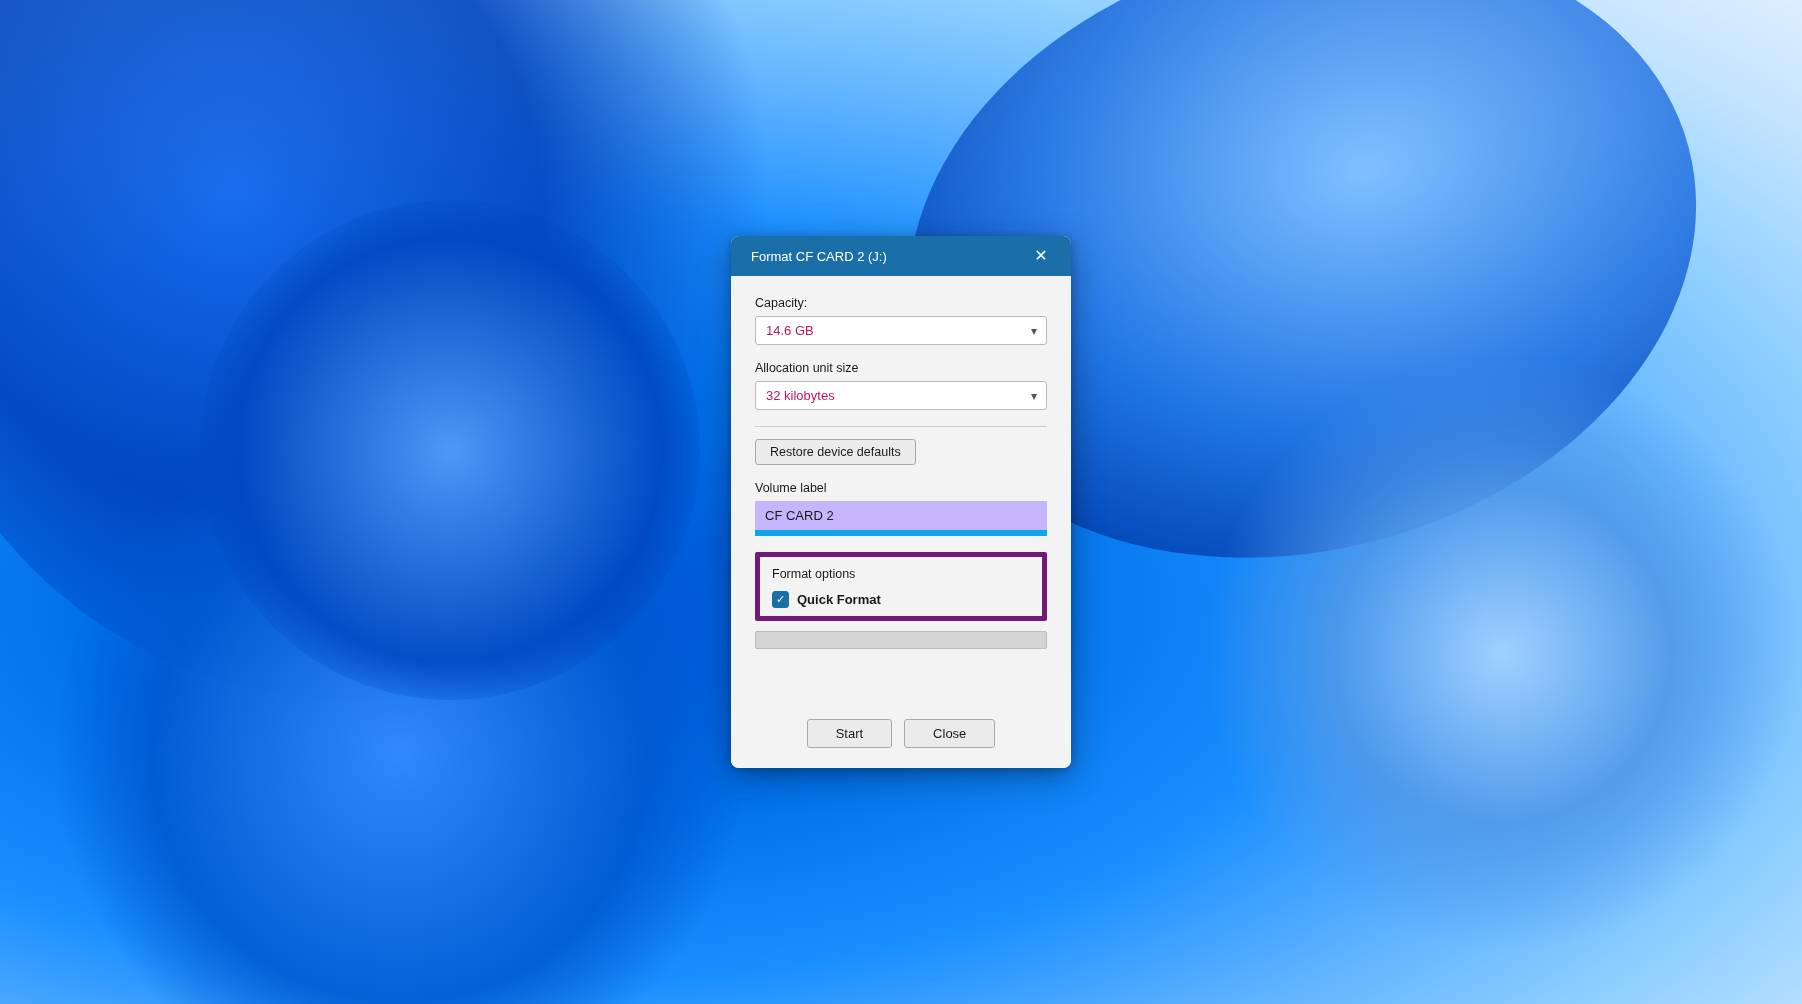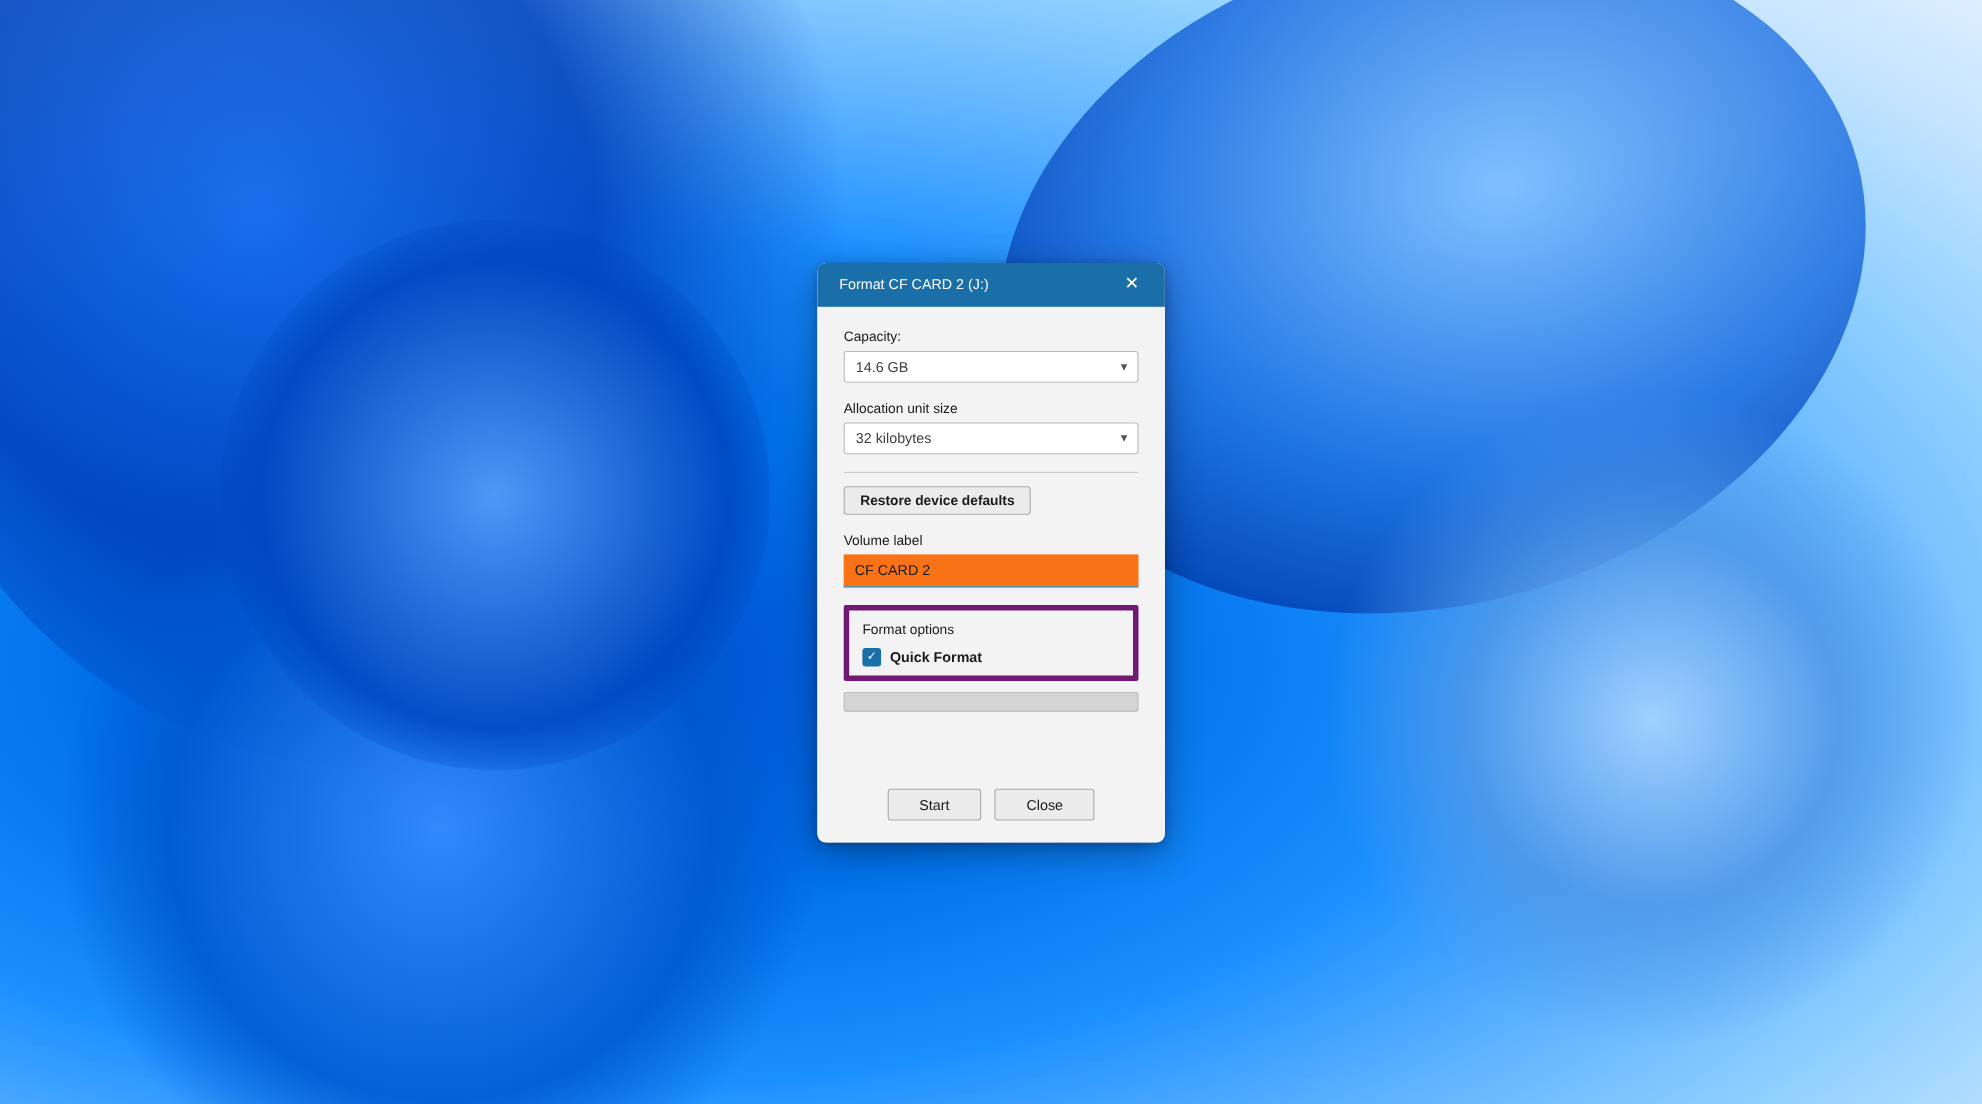--- a/index.html
+++ b/index.html
@@ -65,21 +65,21 @@
       position: absolute;
       inset: 0;
       display: flex;
       align-items: center;
       justify-content: center;
     }
 
     .dialog {
       background: #f3f3f3;
       border-radius: 8px;
-      width: 316px;
+      width: 340px;
       box-shadow: 0 8px 32px rgba(0,0,0,0.35), 0 2px 8px rgba(0,0,0,0.2);
       overflow: hidden;
     }
 
     .dialog-titlebar {
       background: #1a6fa8;
       display: flex;
       align-items: center;
       justify-content: space-between;
       padding: 10px 16px 10px 20px;
@@ -128,21 +128,21 @@
       width: 100%;
       padding: 6px 10px;
       border: 1px solid #bbb;
       border-radius: 3px;
       background: white;
       font-size: 13px;
       appearance: none;
       -webkit-appearance: none;
       cursor: pointer;
       position: relative;
-      color: #404040;
+      color: #be185d;
     }
 
     .select-wrapper {
       position: relative;
     }
 
     .select-wrapper::after {
       content: '▾';
       position: absolute;
       right: 10px;
@@ -162,29 +162,28 @@
     .restore-btn {
       display: inline-block;
       padding: 5px 14px;
       border: 1px solid #aaa;
       border-radius: 3px;
       background: #ebebeb;
       font-size: 12.5px;
       color: #1a1a1a;
       cursor: pointer;
       margin-bottom: 16px;
-      font-weight: bold;
     }
 
     .volume-input {
       width: 100%;
       padding: 7px 10px;
       border: none;
-      border-bottom: 1px solid #0ea5e9;
-      background: #f97316;
+      border-bottom: 6px solid #0ea5e9;
+      background: #c4b5fd;
       font-size: 13px;
       outline: none;
       color: #1a1a1a;
     }
 
     .format-options-section {
       margin-top: 16px;
       background: #f3f3f3;
     }
 

